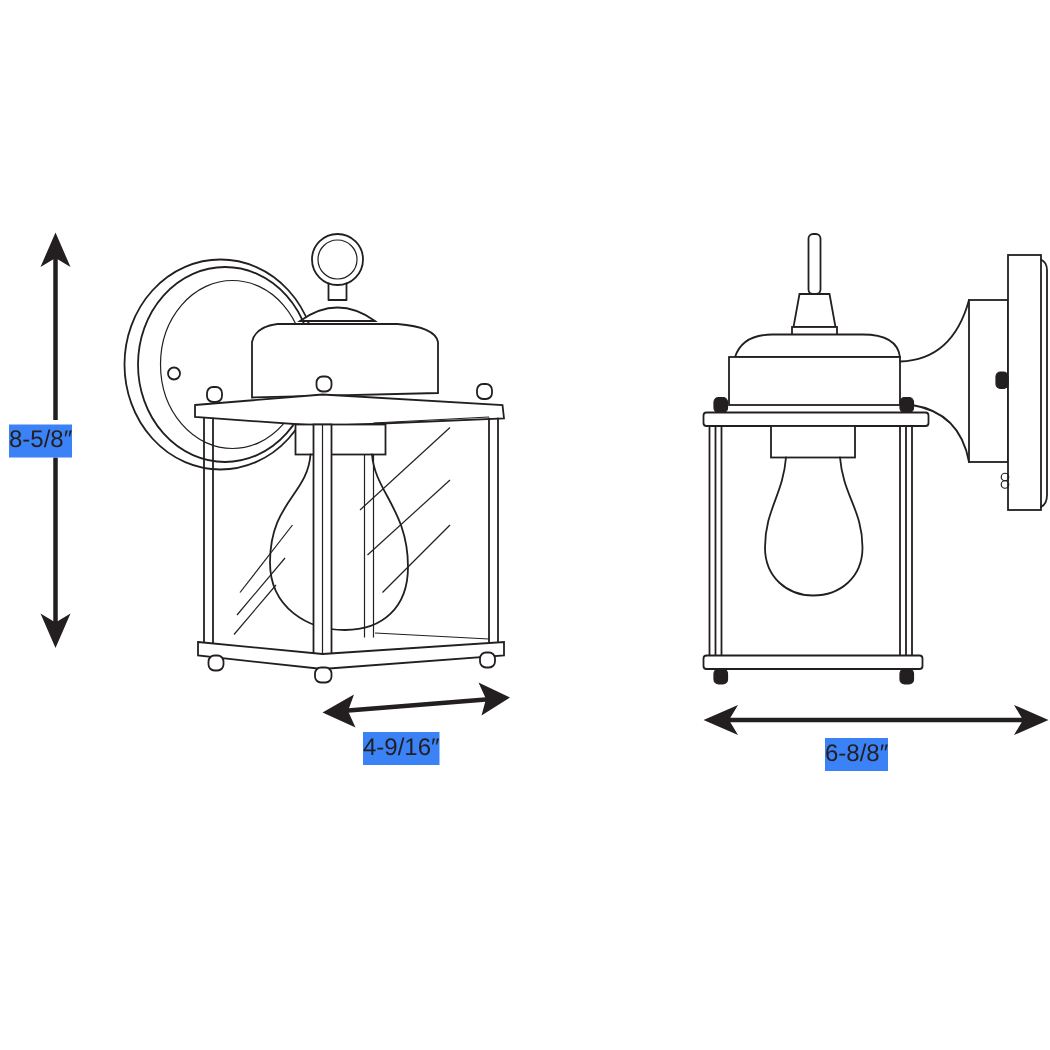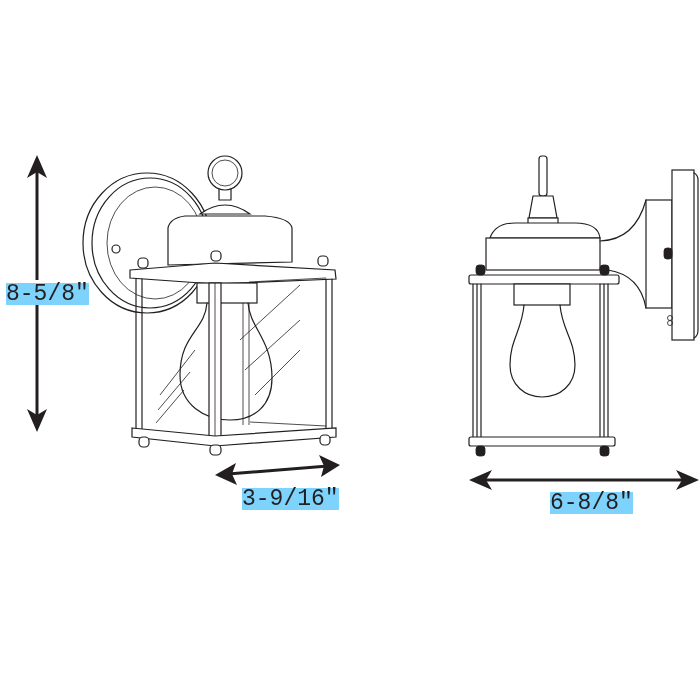--- a/index.html
+++ b/index.html
@@ -1,25 +1,25 @@
 <!DOCTYPE html>
 <html><head>
   <meta charset="utf-8">
   <style>
     html, body { margin: 0; padding: 0; background: #ffffff; }
     body { width: 700px; height: 700px; position: relative; overflow: hidden; }
     .canvas { position: absolute; left: 0; top: 0; width: 700px; height: 700px; }
     .dim-label {
       position: absolute;
-      font-family: Liberation Mono, monospace;
-      font-size: 23px;
+      font-family: Liberation Sans, sans-serif;
+      font-size: 16px;
       color: #231f20;
       letter-spacing: 0px;
       white-space: nowrap;
-      background: #7dd3fc;
+      background: #3b82f6;
       line-height: 22px;
     }
     svg .ln { fill: none; stroke: #231f20; stroke-width: 1.2; stroke-linecap: round; stroke-linejoin: round; }
     svg .thin { fill: none; stroke: #231f20; stroke-width: 0.8; }
     svg .fillw { fill: #ffffff; stroke: #231f20; stroke-width: 1.2; }
     svg .dark { fill: #231f20; stroke: #231f20; stroke-width: 0.8; }
     svg .arrow { fill: none; stroke: #231f20; stroke-width: 3; }
     svg .head { fill: #231f20; stroke: none; }
   </style>
 </head>
@@ -133,14 +133,14 @@
 
   <g>
     <line class="arrow" x1="482" y1="480" x2="686" y2="480"></line>
     <polygon class="head" points="469,480 492,470 486,480 492,490"></polygon>
     <polygon class="head" points="699,480 676,470 682,480 676,490"></polygon>
   </g>
 </svg>
 </div>
 
 <div class="dim-label" style="left:6px; top:283px;">8-5/8″</div>
-<div class="dim-label" style="left:242px; top:488px;">3-9/16″</div>
+<div class="dim-label" style="left:242px; top:488px;">4-9/16″</div>
 <div class="dim-label" style="left:550px; top:492px;">6-8/8″</div>
 
 </body></html>

